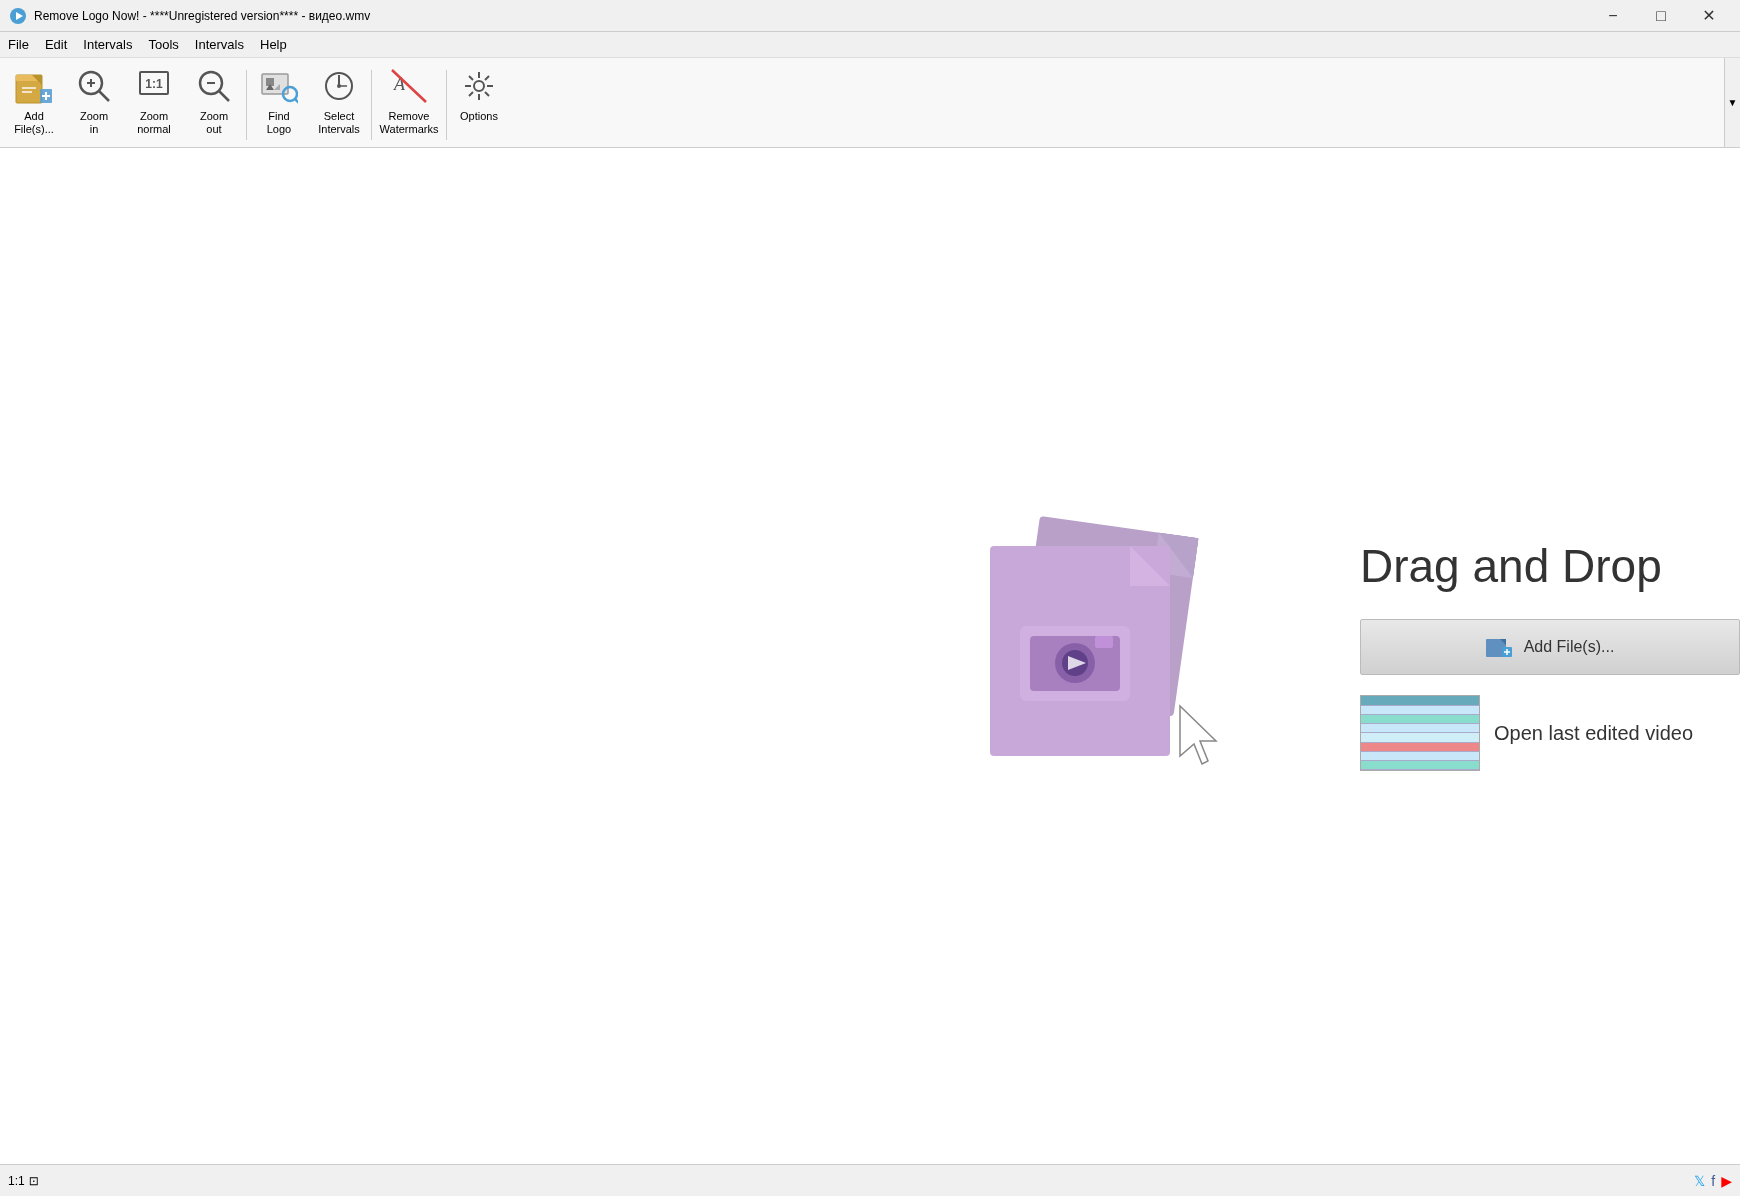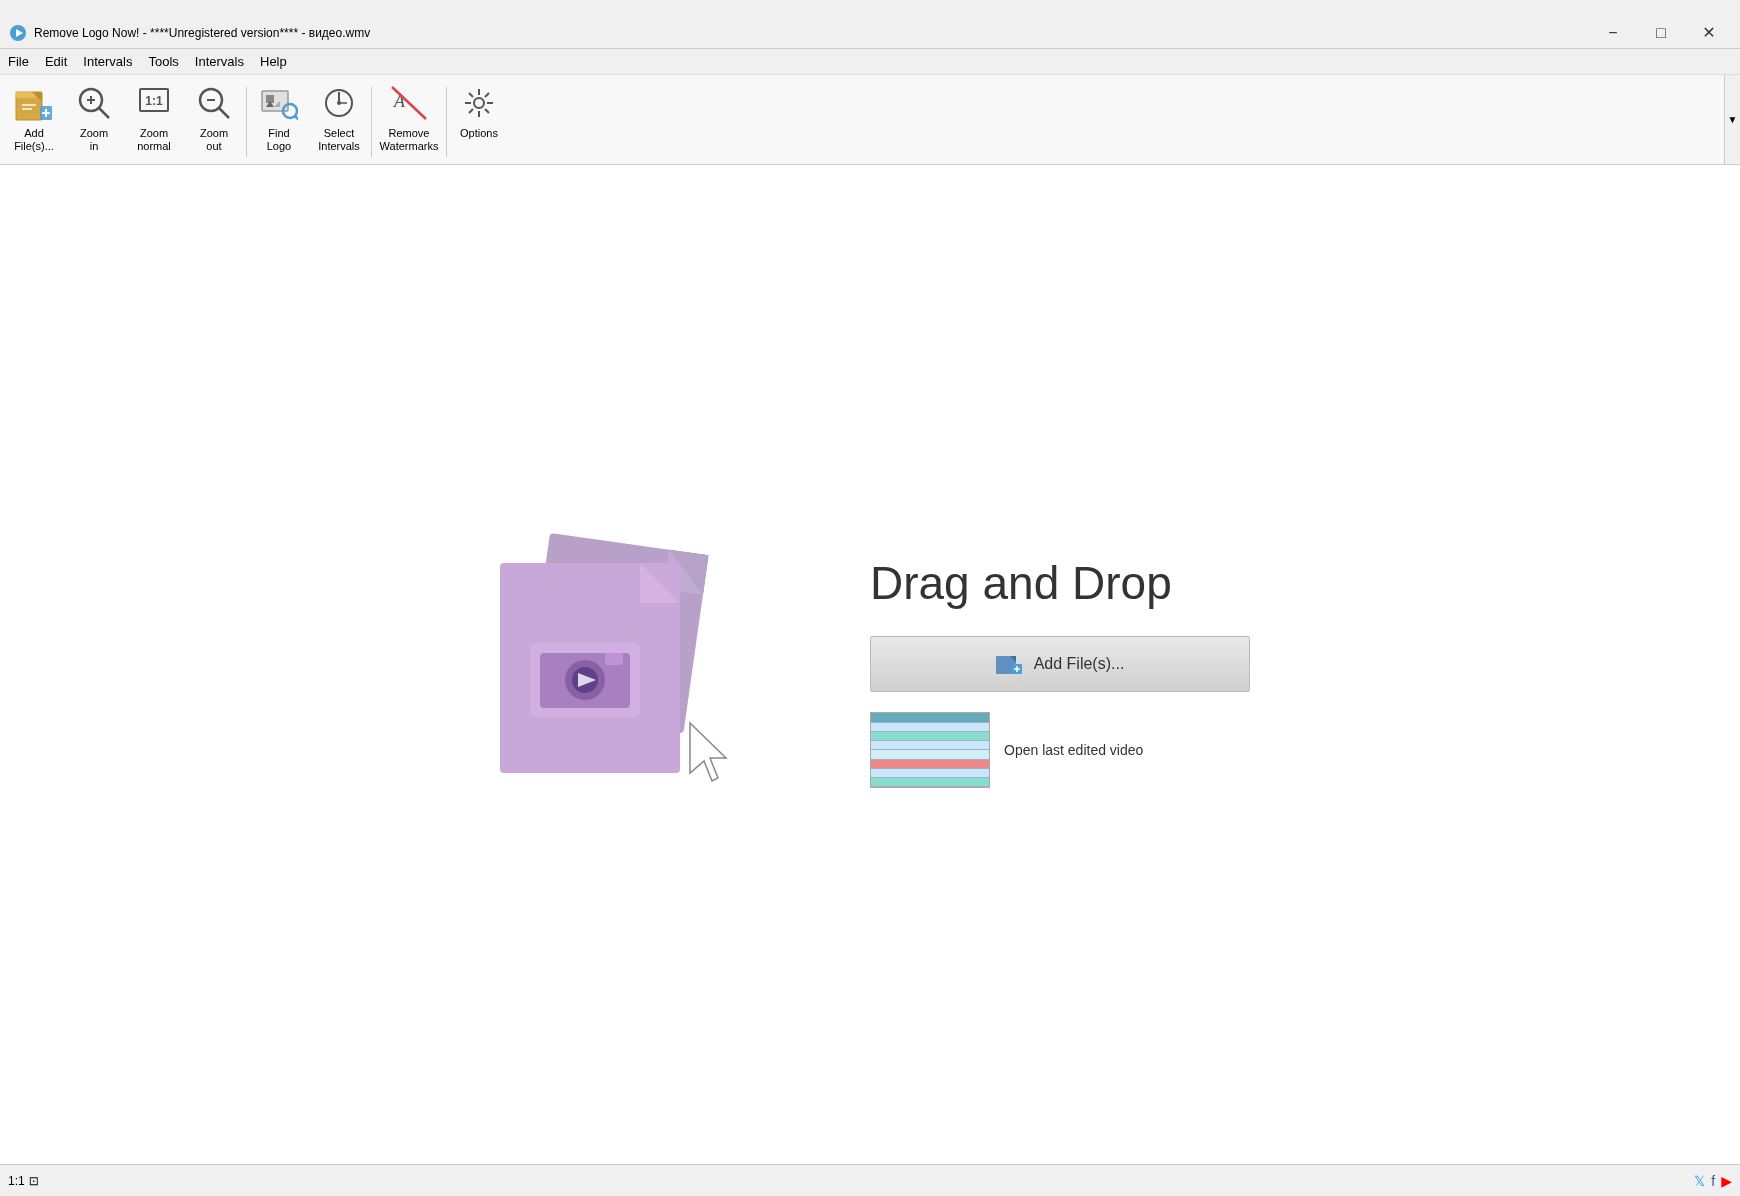--- a/index.html
+++ b/index.html
@@ -13,21 +13,20 @@
     }
 
     
     .title-bar {
       height: 32px;
       background: #f0f0f0;
       display: flex;
       align-items: center;
       padding: 0 8px;
       border-bottom: 1px solid #ccc;
-      margin-top: 17px;
     }
     .title-bar-icon {
       width: 20px;
       height: 20px;
       margin-right: 6px;
       display: flex;
       align-items: center;
       justify-content: center;
     }
     .title-bar-text {
@@ -126,21 +125,21 @@
       justify-content: center;
     }
 
     
     .main-content {
       width: 100%;
       height: calc(1196px - 32px - 26px - 90px - 32px);
       background: #fff;
       display: flex;
       align-items: center;
-      justify-content: center;
+      justify-content: flex-end;
     }
 
     .drop-area {
       display: flex;
       align-items: center;
       gap: 60px;
     }
 
     
     .video-graphic {
@@ -192,21 +191,21 @@
       cursor: pointer;
     }
     .last-edited-thumb {
       width: 120px;
       height: 76px;
       border: 1px solid #aaa;
       overflow: hidden;
       flex-shrink: 0;
     }
     .last-edited-text {
-      font-size: 14px;
+      font-size: 20px;
       color: #333;
     }
 
     
     .status-bar {
       height: 32px;
       background: #f0f0f0;
       border-top: 1px solid #ccc;
       display: flex;
       align-items: center;

